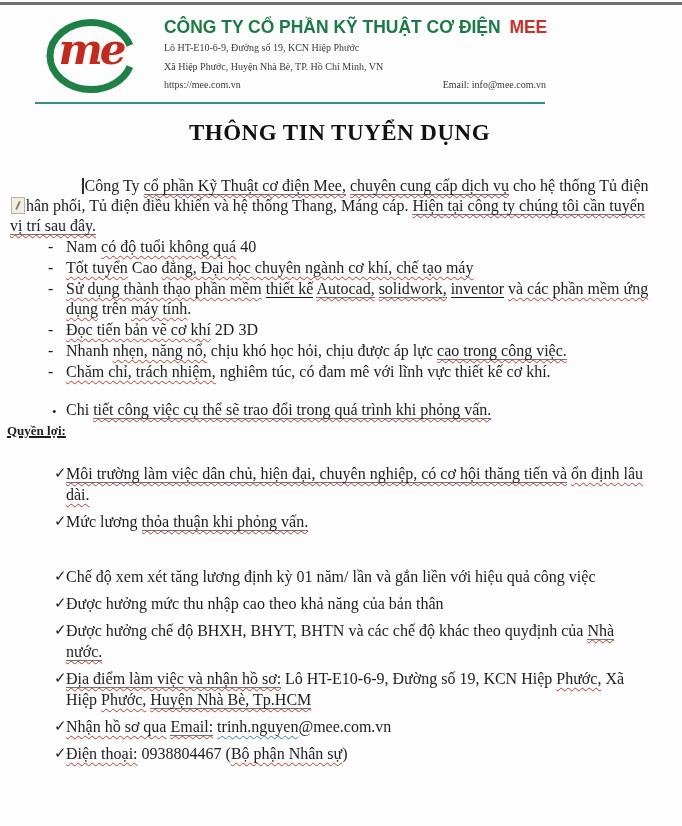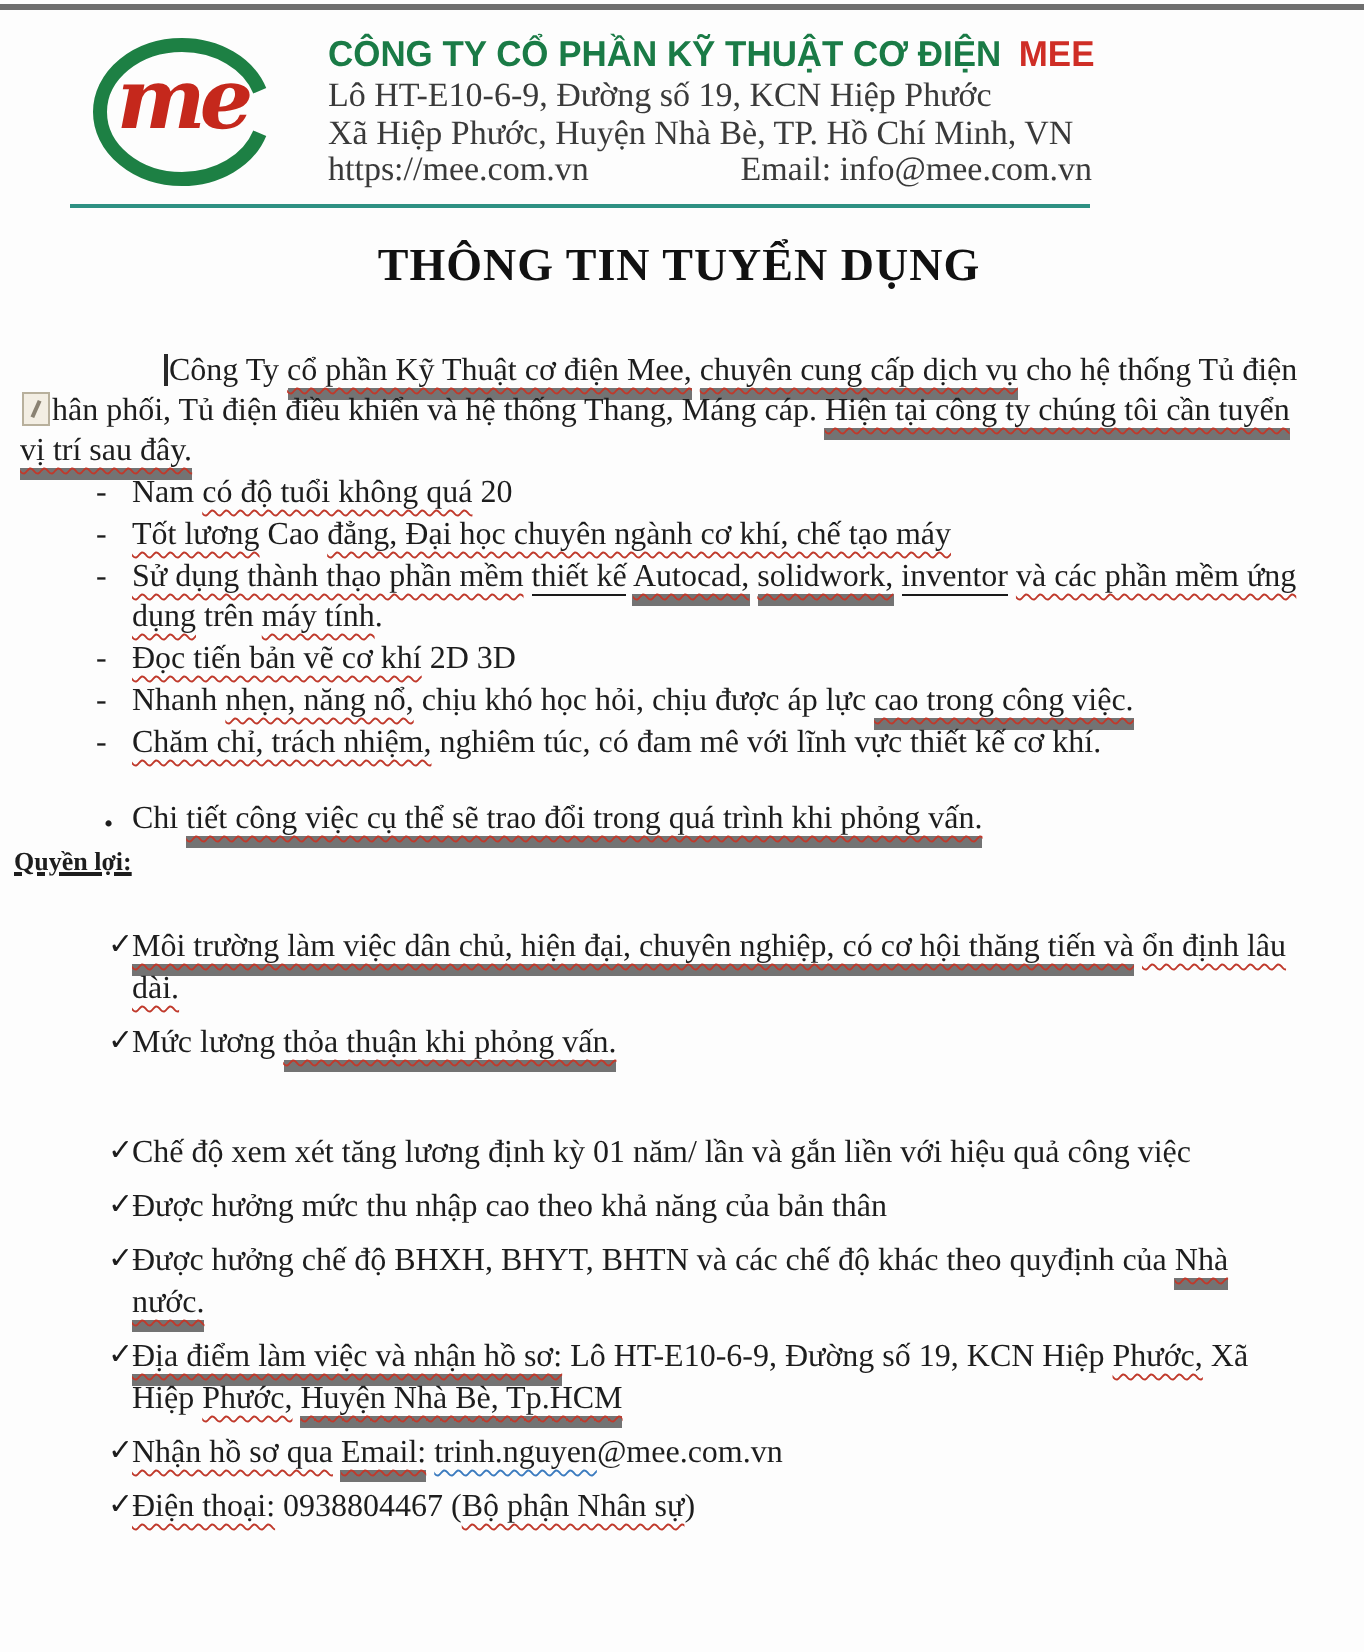--- a/index.html
+++ b/index.html
@@ -17,21 +17,21 @@
     font-family:"DejaVu Serif", serif;font-weight:bold;font-style:italic;
     font-size:42px;letter-spacing:-3px;color:var(--logo_red,#c5281c);line-height:1;
   }
   .hinfo{margin-left:26px;width:382px;}
   .cname{
     font-family:"Liberation Sans", sans-serif;font-weight:bold;font-size:18px;
     line-height:22px;transform:scaleX(.97);transform-origin:left;white-space:nowrap;
   }
   .cgreen{color:var(--green,#1a7b46);}
   .cred{color:var(--red,#cf2e26);margin-left:4px;}
-  .hline{font-size:17px;line-height:17.5px;color:#3a3a3a;margin-top:1px;white-space:nowrap;}
+  .hline{font-size:10px;line-height:17.5px;color:#3a3a3a;margin-top:1px;white-space:nowrap;}
   .hsplit{display:flex;justify-content:space-between;}
   .divider{position:absolute;top:102px;left:35px;width:510px;height:2px;background:var(--divider,#2e9183);}
   
   .title{
     position:absolute;top:120px;left:0;width:679px;text-align:center;
     font-size:23px;font-weight:bold;letter-spacing:.5px;color:#111;
   }
   
   #doc-body{position:absolute;top:158px;left:0;width:682px;}
   .blk{position:relative;margin:0 30px 1px 10px;font-size:16px;line-height:20px;}
@@ -41,21 +41,21 @@
   .dash{padding-left:56px;}
   .dash .marker{position:absolute;left:38px;}
   .bullet{margin-top:18px;padding-left:56px;}
   .bullet .marker{position:absolute;left:42px;font-size:13px;top:2px;}
   .label{margin-left:7px;font-weight:bold;font-size:13px;text-decoration:underline;text-decoration-thickness:1.5px;}
   .check{padding-left:56px;line-height:21px;margin-top:6px;}
   .check .marker{position:absolute;left:44px;font-size:15px;}
   
   .seg.w{text-decoration-line:underline;text-decoration-style:wavy;text-decoration-color:var(--wavy_red,#c0392b);text-decoration-thickness:1px;text-underline-offset:3px;}
   .seg.u{border-bottom:1px solid #1a1a1a;}
-  .seg.uw{border-bottom:6px solid #737373;text-decoration-line:underline;text-decoration-style:wavy;text-decoration-color:var(--wavy_red,#c0392b);text-decoration-thickness:1px;text-underline-offset:3px;}
+  .seg.uw{border-bottom:1px solid #737373;text-decoration-line:underline;text-decoration-style:wavy;text-decoration-color:var(--wavy_red,#c0392b);text-decoration-thickness:1px;text-underline-offset:3px;}
   .seg.bw{text-decoration-line:underline;text-decoration-style:wavy;text-decoration-color:var(--wavy_blue,#3b7bbf);text-decoration-thickness:1px;text-underline-offset:3px;}
   .caret{display:inline-block;width:1.5px;height:16px;background:#2a2a2a;vertical-align:-3px;margin-right:1px;}
   .inline-icon{
     display:inline-block;width:12px;height:15px;background:#f3eee3;border:1px solid #b8b09c;
     vertical-align:-3px;margin:0 1px;position:relative;text-indent:0;
   }
   .inline-icon::after{
     content:"";position:absolute;left:5px;top:3px;width:2px;height:9px;background:#8a8272;transform:rotate(24deg);
   }
 </style>
@@ -85,22 +85,22 @@
       </div>
     </div>
   </div>
 
   <div class="divider"></div>
 
   <div class="title">THÔNG TIN TUYỂN DỤNG</div>
 
   <div id="doc-body">
       <div class="blk intro"><span class="caret"></span><span class="seg">Công Ty </span><span class="seg uw">cổ phần Kỹ Thuật cơ điện Mee,</span><span class="seg"> </span><span class="seg uw">chuyên cung cấp dịch vụ</span><span class="seg"> cho hệ thống Tủ điện</span><span class="inline-icon"></span><span class="seg">hân phối, Tủ điện điều khiển và hệ thống Thang, Máng cáp. </span><span class="seg uw">Hiện tại công ty chúng tôi cần tuyển vị trí sau đây.</span></div>
-      <div class="blk dash"><span class="marker">-</span><span class="seg">Nam </span><span class="seg w">có độ tuổi không quá</span><span class="seg"> 20</span></div>
-      <div class="blk dash"><span class="marker">-</span><span class="seg w">Tốt lương</span><span class="seg"> Cao </span><span class="seg w">đẳng, Đại học chuyên ngành cơ khí, chế tạo máy</span></div>
+      <div class="blk dash"><span class="marker">-</span><span class="seg">Nam </span><span class="seg w">có độ tuổi không quá</span><span class="seg"> 40</span></div>
+      <div class="blk dash"><span class="marker">-</span><span class="seg w">Tốt tuyển</span><span class="seg"> Cao </span><span class="seg w">đẳng, Đại học chuyên ngành cơ khí, chế tạo máy</span></div>
       <div class="blk dash"><span class="marker">-</span><span class="seg w">Sử dụng thành thạo phần mềm</span><span class="seg"> </span><span class="seg u">thiết kế</span><span class="seg"> </span><span class="seg uw">Autocad,</span><span class="seg"> </span><span class="seg uw">solidwork,</span><span class="seg"> </span><span class="seg u">inventor</span><span class="seg"> </span><span class="seg w">và các phần mềm ứng dụng</span><span class="seg"> trên </span><span class="seg w">máy tính</span><span class="seg">.</span></div>
       <div class="blk dash"><span class="marker">-</span><span class="seg w">Đọc tiến bản vẽ cơ khí</span><span class="seg"> 2D 3D</span></div>
       <div class="blk dash"><span class="marker">-</span><span class="seg">Nhanh </span><span class="seg w">nhẹn, năng nổ,</span><span class="seg"> chịu khó học hỏi, chịu được áp lực </span><span class="seg uw">cao trong công việc.</span></div>
       <div class="blk dash"><span class="marker">-</span><span class="seg w">Chăm chỉ, trách nhiệm,</span><span class="seg"> nghiêm túc, có đam mê với lĩnh vực thiết kế cơ khí.</span></div>
       <div class="blk bullet"><span class="marker">•</span><span class="seg">Chi </span><span class="seg uw">tiết công việc cụ thể sẽ trao đổi trong quá trình khi phỏng vấn.</span></div>
       <div class="blk label"><span class="seg">Quyền lợi:</span></div>
       <div class="blk check" style="margin-top: 22px;"><span class="marker">✓</span><span class="seg uw">Môi trường làm việc dân chủ, hiện đại, chuyên nghiệp, có cơ hội thăng tiến và</span><span class="seg"> </span><span class="seg w">ổn định lâu dài.</span></div>
       <div class="blk check"><span class="marker">✓</span><span class="seg">Mức lương </span><span class="seg uw">thỏa thuận khi phỏng vấn.</span></div>
       <div class="blk check" style="margin-top: 34px;"><span class="marker">✓</span><span class="seg">Chế độ xem xét tăng lương định kỳ 01 năm/ lần và gắn liền với hiệu quả công việc</span></div>
       <div class="blk check"><span class="marker">✓</span><span class="seg">Được hưởng mức thu nhập cao theo khả năng của bản thân</span></div>

